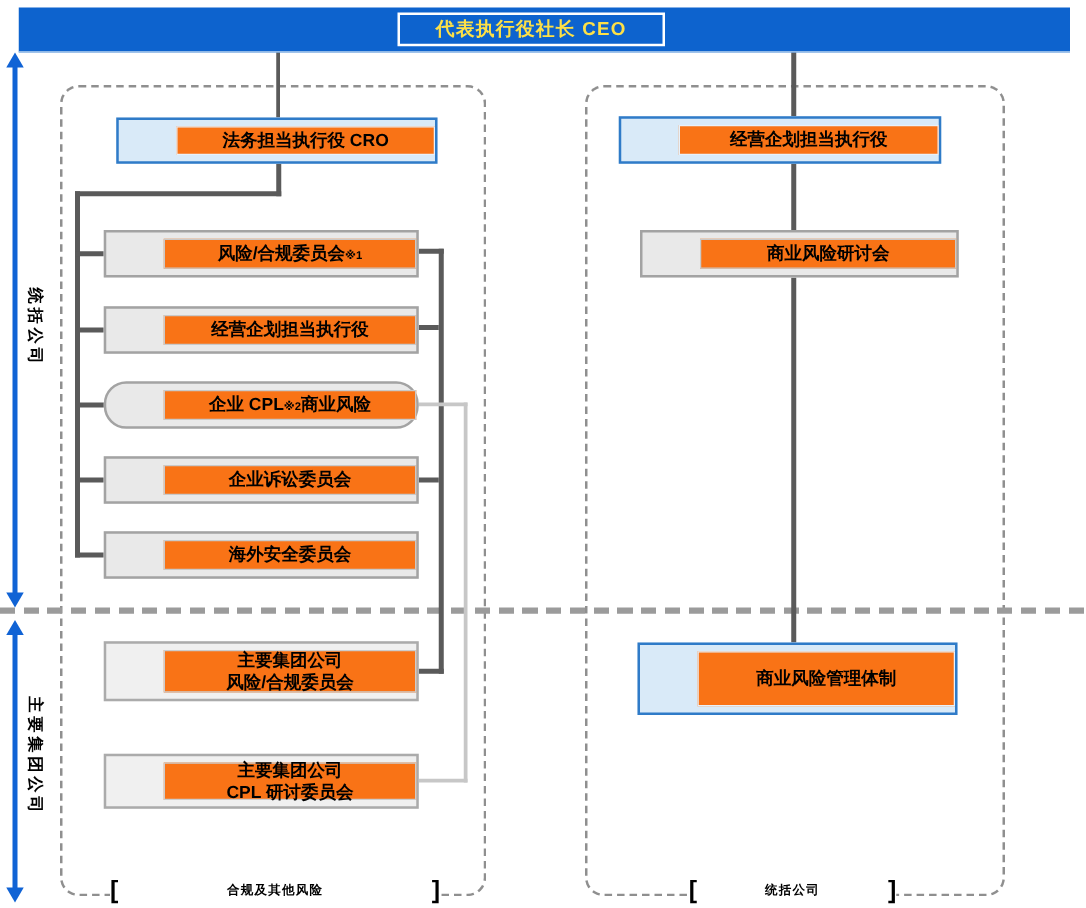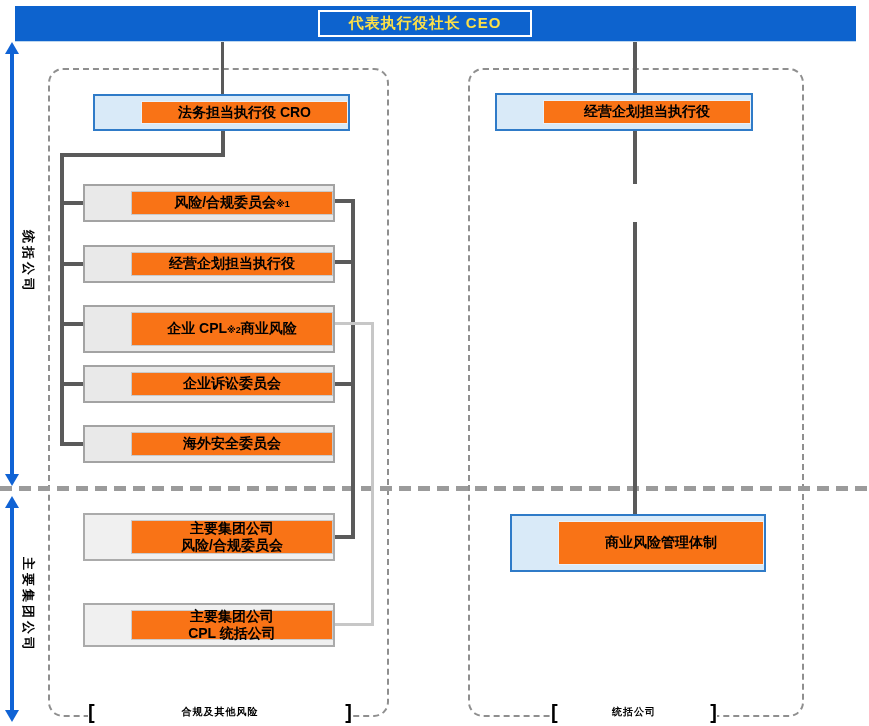--- a/index.html
+++ b/index.html
@@ -111,21 +111,21 @@
   <div class="node gray" style="left:83px;top:245px;width:252px;height:38px;">
     <div class="inner">
         <span class="row">
           <span>经营企划担当执行役</span>
           <sup></sup>
           <span></span>
         </span>
       </div>
   </div>
 
-  <div class="node gray" style="left:83px;top:305px;width:252px;height:48px;">
+  <div class="node gray" style="left:83px;top:305px;width:252px;height:38px;border-radius:18px;">
     <div class="inner">
         <span class="row">
           <span>企业 CPL</span>
           <sup>※2</sup>
           <span>商业风险</span>
         </span>
       </div>
   </div>
 
   <div class="node gray" style="left:83px;top:425px;width:252px;height:38px;">
@@ -151,28 +151,31 @@
   <div class="node graylite" style="left:83px;top:513px;width:252px;height:48px;">
     <div class="inner">
       <span>主要集团公司</span>
       <span>风险/合规委员会</span>
     </div>
   </div>
 
   <div class="node graylite" style="left:83px;top:603px;width:252px;height:44px;">
     <div class="inner">
       <span>主要集团公司</span>
-      <span>CPL 统括公司</span>
+      <span>CPL 研讨委员会</span>
     </div>
   </div>
 
   <div class="node blue" style="left:495px;top:93px;width:258px;height:38px;">
     <div class="inner">经营企划担当执行役</div>
   </div>
 
+  <div class="node gray" style="left:512px;top:184px;width:255px;height:38px;">
+    <div class="inner">商业风险研讨会</div>
+  </div>
 
   <div class="node blue" style="left:510px;top:514px;width:256px;height:58px;">
     <div class="inner">商业风险管理体制</div>
   </div>
 
   <div class="varrow" style="top:42px;height:444px;">
     <div class="head-up"></div>
     <div class="shaft"></div>
     <div class="head-down"></div>
   </div>

